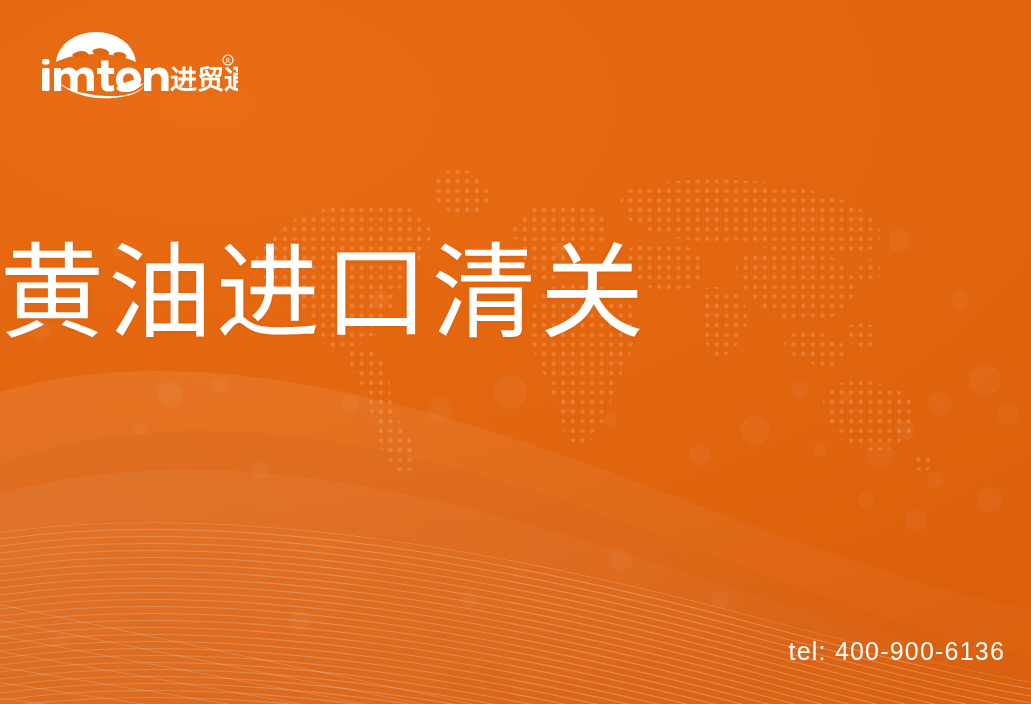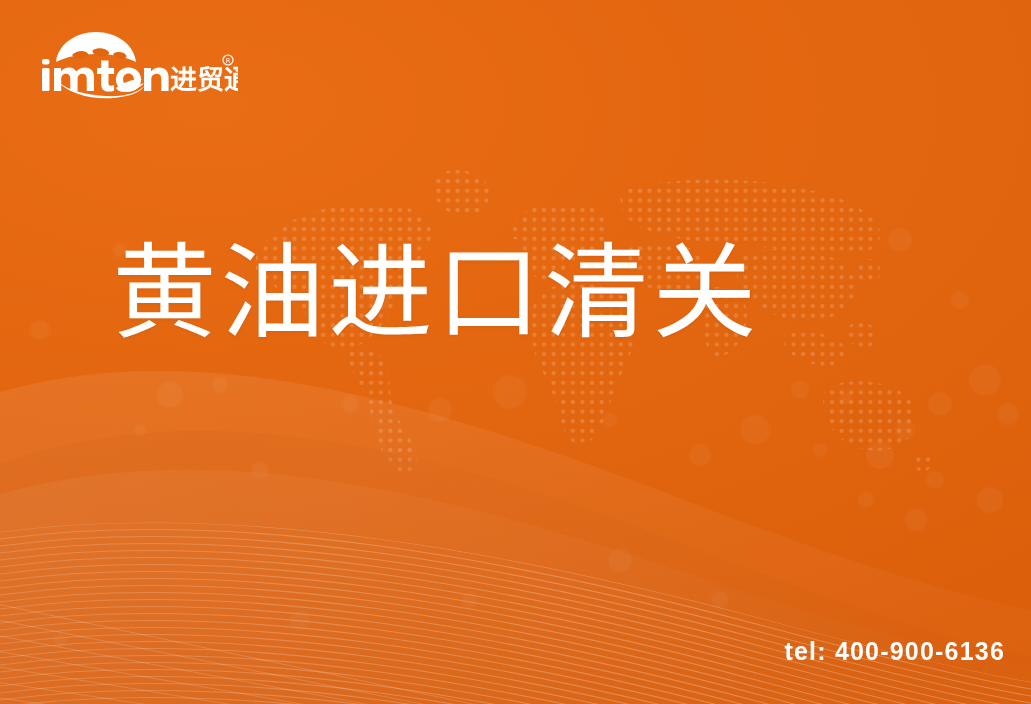--- a/index.html
+++ b/index.html
@@ -89,39 +89,39 @@
     display: block;
   }
   .logo svg { display: block; width: 100%; height: 100%; }
 
   
   .headline {
     position: absolute;
     left: 0;
     top: 232px;
     width: 873px;
-    text-align: center;
+    text-align: left;
     color: #ffffff;
     font-weight: 300;
     font-size: 104px;
     line-height: 1.18;
     letter-spacing: 4px;
     text-shadow: 0 1px 3px rgba(120,45,0,.12);
   }
   .headline .l1,
   .headline .l2 { display: block; white-space: nowrap; }
 
   
   .tel {
     position: absolute;
     right: 26px;
     bottom: 38px;
     color: #ffffff;
     font-size: 25px;
-    font-weight: 700;
+    font-weight: 400;
     letter-spacing: 1.2px;
     white-space: nowrap;
     margin-top: 45px;
   }
 </style>
 </head>
 <body>
 
 <div class="banner">
 

